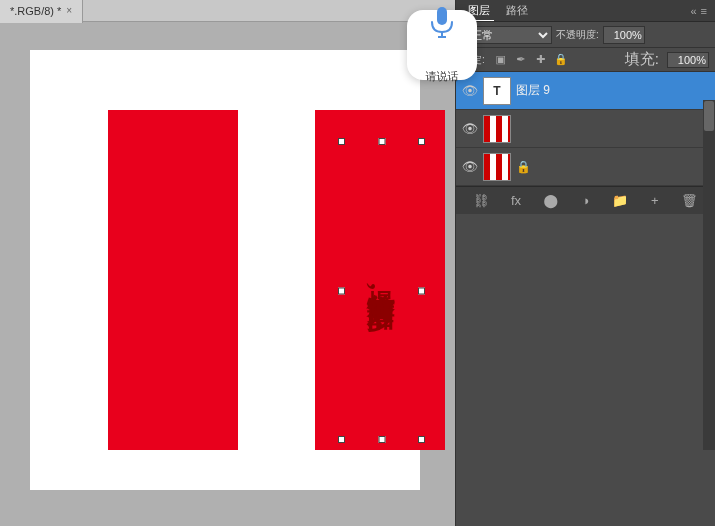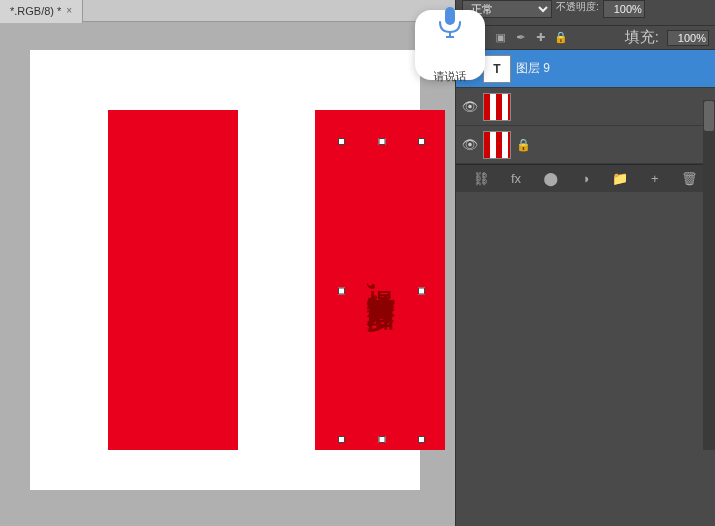--- a/index.html
+++ b/index.html
@@ -104,21 +104,21 @@
       color: #8b0000;
       font-weight: bold;
       letter-spacing: 2px;
       font-family: 'SimSun', 'STSong', serif;
       line-height: 1.1;
     }
 
     
     .voice-btn {
       position: absolute;
-      right: 230px;
+      right: 238px;
       top: 10px;
       width: 70px;
       height: 70px;
       background: white;
       border-radius: 16px;
       display: flex;
       flex-direction: column;
       align-items: center;
       justify-content: center;
       box-shadow: 0 2px 8px rgba(0,0,0,0.2);
@@ -181,21 +181,21 @@
     .panel-icon-btn {
       color: #aaa;
       font-size: 11px;
       cursor: pointer;
     }
 
     .blend-row {
       height: 26px;
       background: #4a4a4a;
       display: flex;
-      align-items: flex-start;
+      align-items: center;
       padding: 0 6px;
       gap: 4px;
       border-bottom: 1px solid #333;
     }
 
     .blend-select {
       background: #5a5a5a;
       border: 1px solid #333;
       color: #eee;
       font-size: 11px;
@@ -437,20 +437,30 @@
       <path d="M4 16 Q4 26 14 26 Q24 26 24 16" stroke="#5090e0" stroke-width="2" fill="none" stroke-linecap="round"></path>
       <line x1="14" y1="26" x2="14" y2="31" stroke="#5090e0" stroke-width="2"></line>
       <line x1="10" y1="31" x2="18" y2="31" stroke="#5090e0" stroke-width="2"></line>
     </svg>
   </div>
   <span class="voice-label">请说话</span>
 </div>
 
 <div class="right-panel">
 
+  <div class="panel-header">
+    <div class="panel-tabs">
+      <span class="panel-tab active">图层</span>
+      <span class="panel-tab">路径</span>
+    </div>
+    <div class="panel-icons-right">
+      <span class="panel-icon-btn">«</span>
+      <span class="panel-icon-btn">≡</span>
+    </div>
+  </div>
 
   <div class="blend-row">
     <select class="blend-select">
       <option>正常</option>
     </select>
     <span class="opacity-label">不透明度:</span>
     <div class="opacity-value">
       <span>100%</span>
     </div>
   </div>

